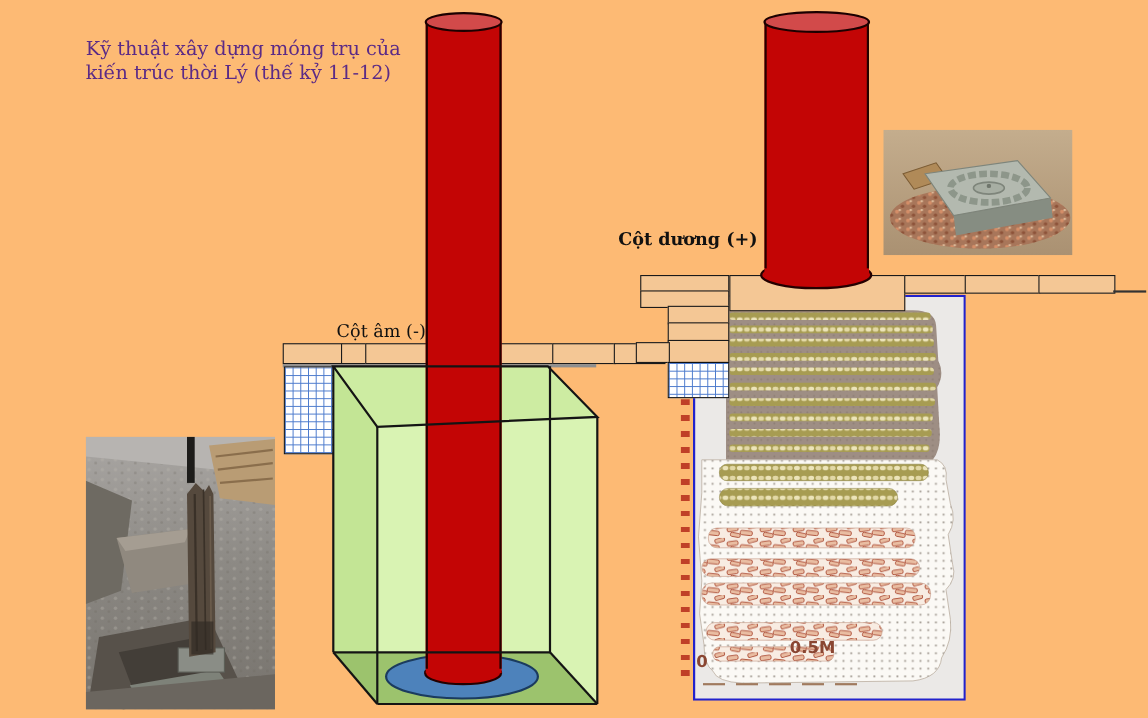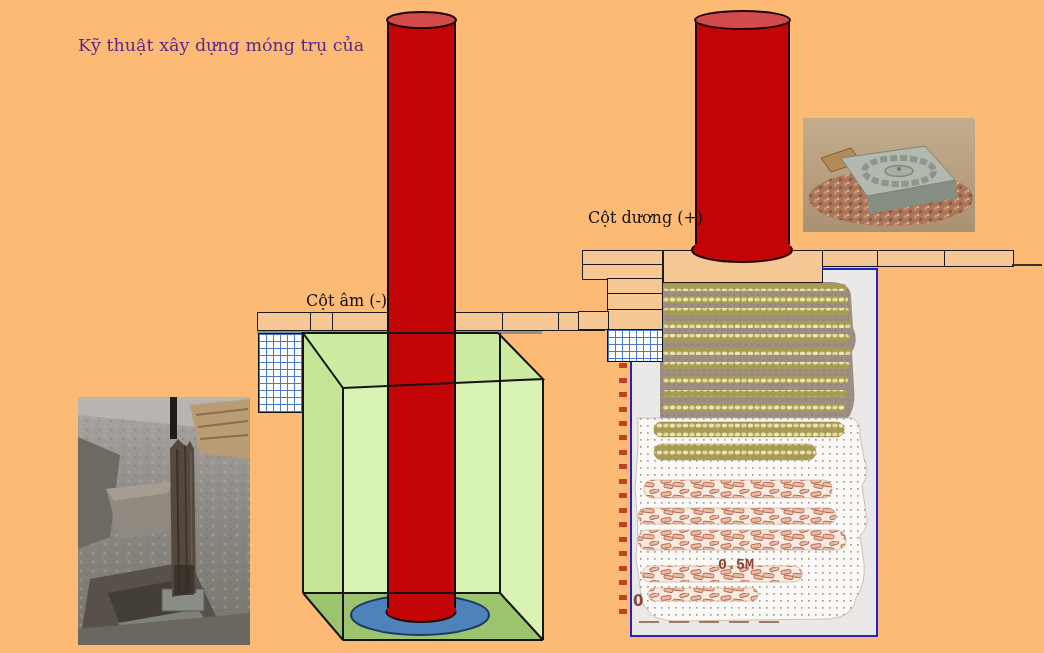--- a/index.html
+++ b/index.html
@@ -23,20 +23,21 @@
               background:repeating-linear-gradient(90deg,#a07a5e 0 20px,transparent 20px 30px);}
   svg{display:block;}
 </style>
 </head>
 <body>
 
 <div class="stage">
 
   <div class="title">
     <div>Kỹ thuật xây dựng móng trụ của</div>
+    <div>kiến trúc thời Lý (thế kỷ 11-12)</div>
   </div>
 
   <svg class="abs" style="left:630px;top:268px;" width="248" height="369" viewBox="0 0 248 369">
     <defs>
       <pattern id="peb" width="13" height="9" patternUnits="userSpaceOnUse">
         <rect width="13" height="9" fill="#a79c52"></rect>
         <ellipse cx="3.5" cy="4.5" rx="2.7" ry="2.1" fill="#ece4ba"></ellipse>
         <ellipse cx="10" cy="4.5" rx="2.7" ry="2.1" fill="#e2d8a6"></ellipse>
       </pattern>
       <pattern id="taudots" width="6" height="5" patternUnits="userSpaceOnUse">
@@ -86,21 +87,21 @@
       <rect x="8" y="240" width="198" height="16" rx="8" fill="url(#shards)" stroke="#c8a08e" stroke-width="0.6"></rect>
       <rect x="8" y="262" width="208" height="20" rx="9" fill="url(#shards)" stroke="#c8a08e" stroke-width="0.6"></rect>
       <rect x="12" y="298" width="160" height="16" rx="8" fill="url(#shards)" stroke="#c8a08e" stroke-width="0.6"></rect>
       <rect x="18" y="320" width="110" height="13" rx="6" fill="url(#shards)" stroke="#c8a08e" stroke-width="0.6"></rect>
     </g>
   </svg>
 
   <div class="ticks"></div>
 
   <div class="scale-num" style="left:633px;top:592px;">0</div>
-  <div class="scale-num" style="left:718px;top:557px;font-family:Liberation Mono, monospace;">0.5M</div>
+  <div class="scale-num" style="left:718px;top:580px;">0.5M</div>
   <div class="scale-rule"></div>
 
   <div class="brick" style="left:257px;top:312px;width:55px;height:19px;"></div>
   <div class="brick" style="left:310px;top:312px;width:24px;height:19px;"></div>
   <div class="brick" style="left:332px;top:312px;width:60px;height:19px;"></div>
   <div class="brick" style="left:390px;top:312px;width:114px;height:19px;"></div>
   <div class="brick" style="left:502px;top:312px;width:58px;height:19px;"></div>
   <div class="brick" style="left:558px;top:312px;width:47px;height:19px;"></div>
   <div class="shadow-line" style="left:257px;top:331px;width:285px;height:3px;"></div>
   <div class="grid" style="left:258px;top:333px;width:46px;height:80px;"></div>
@@ -153,21 +154,21 @@
     <g>
       <ellipse cx="742" cy="250" rx="50" ry="12" fill="#c30505" stroke="#240000" stroke-width="2"></ellipse>
       <rect x="695" y="20" width="95" height="230" fill="#c30505"></rect>
       <line x1="696" y1="20" x2="696" y2="244" stroke="#240000" stroke-width="2"></line>
       <line x1="789" y1="20" x2="789" y2="244" stroke="#240000" stroke-width="2"></line>
       <ellipse cx="742.5" cy="20" rx="47.5" ry="9" fill="#d24a4a" stroke="#1c0000" stroke-width="2"></ellipse>
     </g>
   </svg>
 
   <div class="diag-label" style="left:306px;top:291px;">Cột âm (-)</div>
-  <div class="diag-label" style="left:588px;top:208px;">Cột dương (+)</div>
+  <div class="diag-label" style="left:562px;top:208px;font-weight:bold;">Cột dương (+)</div>
 
   <svg class="abs" style="left:78px;top:397px;" width="172" height="248" viewBox="0 0 172 248">
     <defs>
       <linearGradient id="p1bg" x1="0" y1="0" x2="0" y2="1">
         <stop offset="0" stop-color="#aaa7a4"></stop>
         <stop offset="0.45" stop-color="#8d8a85"></stop>
         <stop offset="1" stop-color="#76726c"></stop>
       </linearGradient>
       <pattern id="rubble" width="12" height="9" patternUnits="userSpaceOnUse">
         <circle cx="3" cy="3" r="1.6" fill="#bdb8b0" opacity="0.7"></circle>

